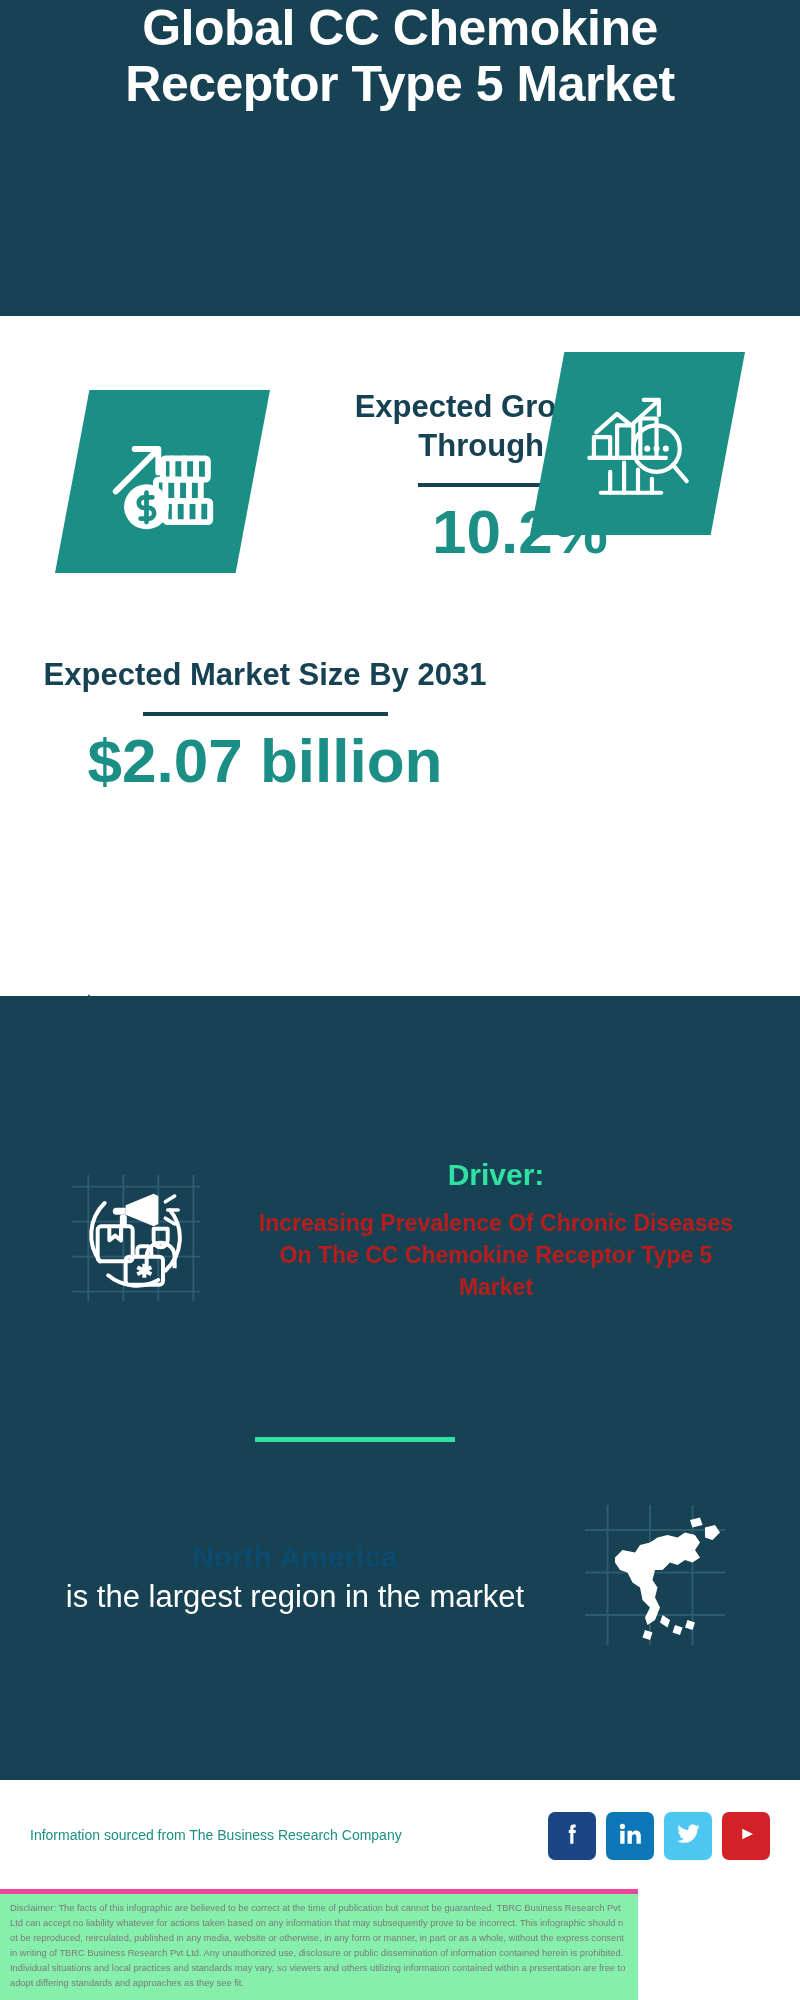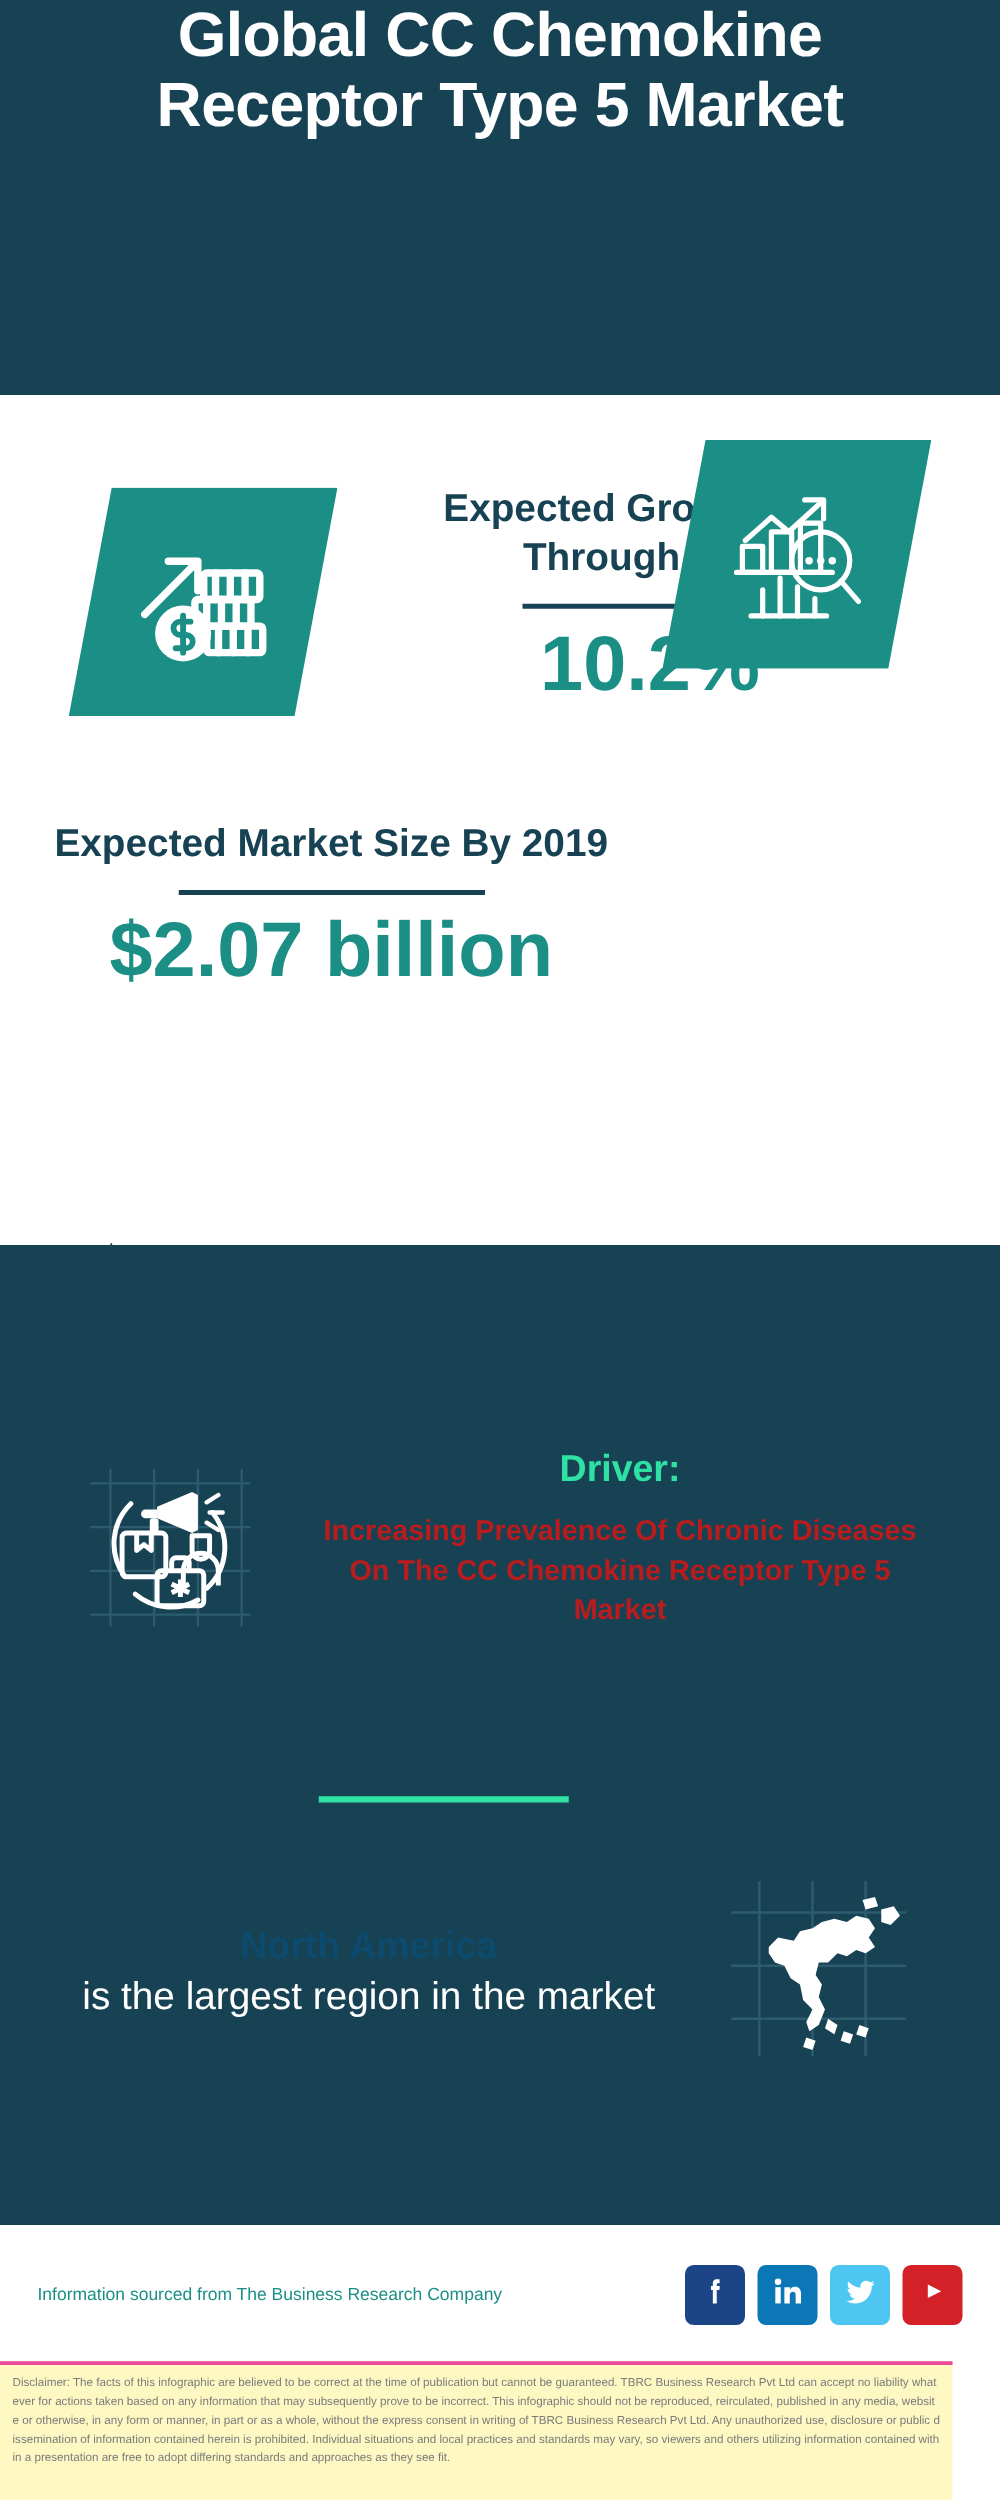--- a/index.html
+++ b/index.html
@@ -211,24 +211,24 @@
     justify-content: center;
   }
   .sb-fb { background: #1b4586; }
   .sb-li { background: #0b77b6; }
   .sb-tw { background: #4ec6f2; }
   .sb-yt { background: #d42128; }
 
   .disclaimer {
     position: absolute;
     left: 0; top: 1889px;
-    width: 762px;
+    width: 638px;
     height: 111px;
-    background: #fef9c3;
-    border-top: 3px solid #ec4899;
+    background: #86efac;
+    border-top: 5px solid #ec4899;
     padding: 7px 10px 0 10px;
   }
   .disclaimer p {
     color: #7b7b7b;
     font-size: 9.3px;
     line-height: 1.62;
     text-align: left;
     word-break: break-all;
   }
 </style>
@@ -261,21 +261,21 @@
       </span>
     </div>
 
     <div class="stat-block growth">
       <div class="stat-label">Expected Growth Rate Through 2028</div>
       <div class="stat-rule"></div>
       <div class="stat-value">10.2%</div>
     </div>
 
     <div class="stat-block size">
-      <div class="stat-label">Expected Market Size By 2019</div>
+      <div class="stat-label">Expected Market Size By 2031</div>
       <div class="stat-rule wide"></div>
       <div class="stat-value">$2.07 billion</div>
     </div>
 
     <div class="para right">
       <span>
         <svg width="116" height="116" viewBox="0 0 100 100" fill="none" stroke="#ffffff" stroke-width="3.6" stroke-linecap="round" stroke-linejoin="round">
           <path d="M14 40 L32 24 L44 34 L66 14"></path>
           <path d="M55 12 L68 12 L68 25"></path>
           <rect x="12" y="44" width="14" height="18"></rect>

